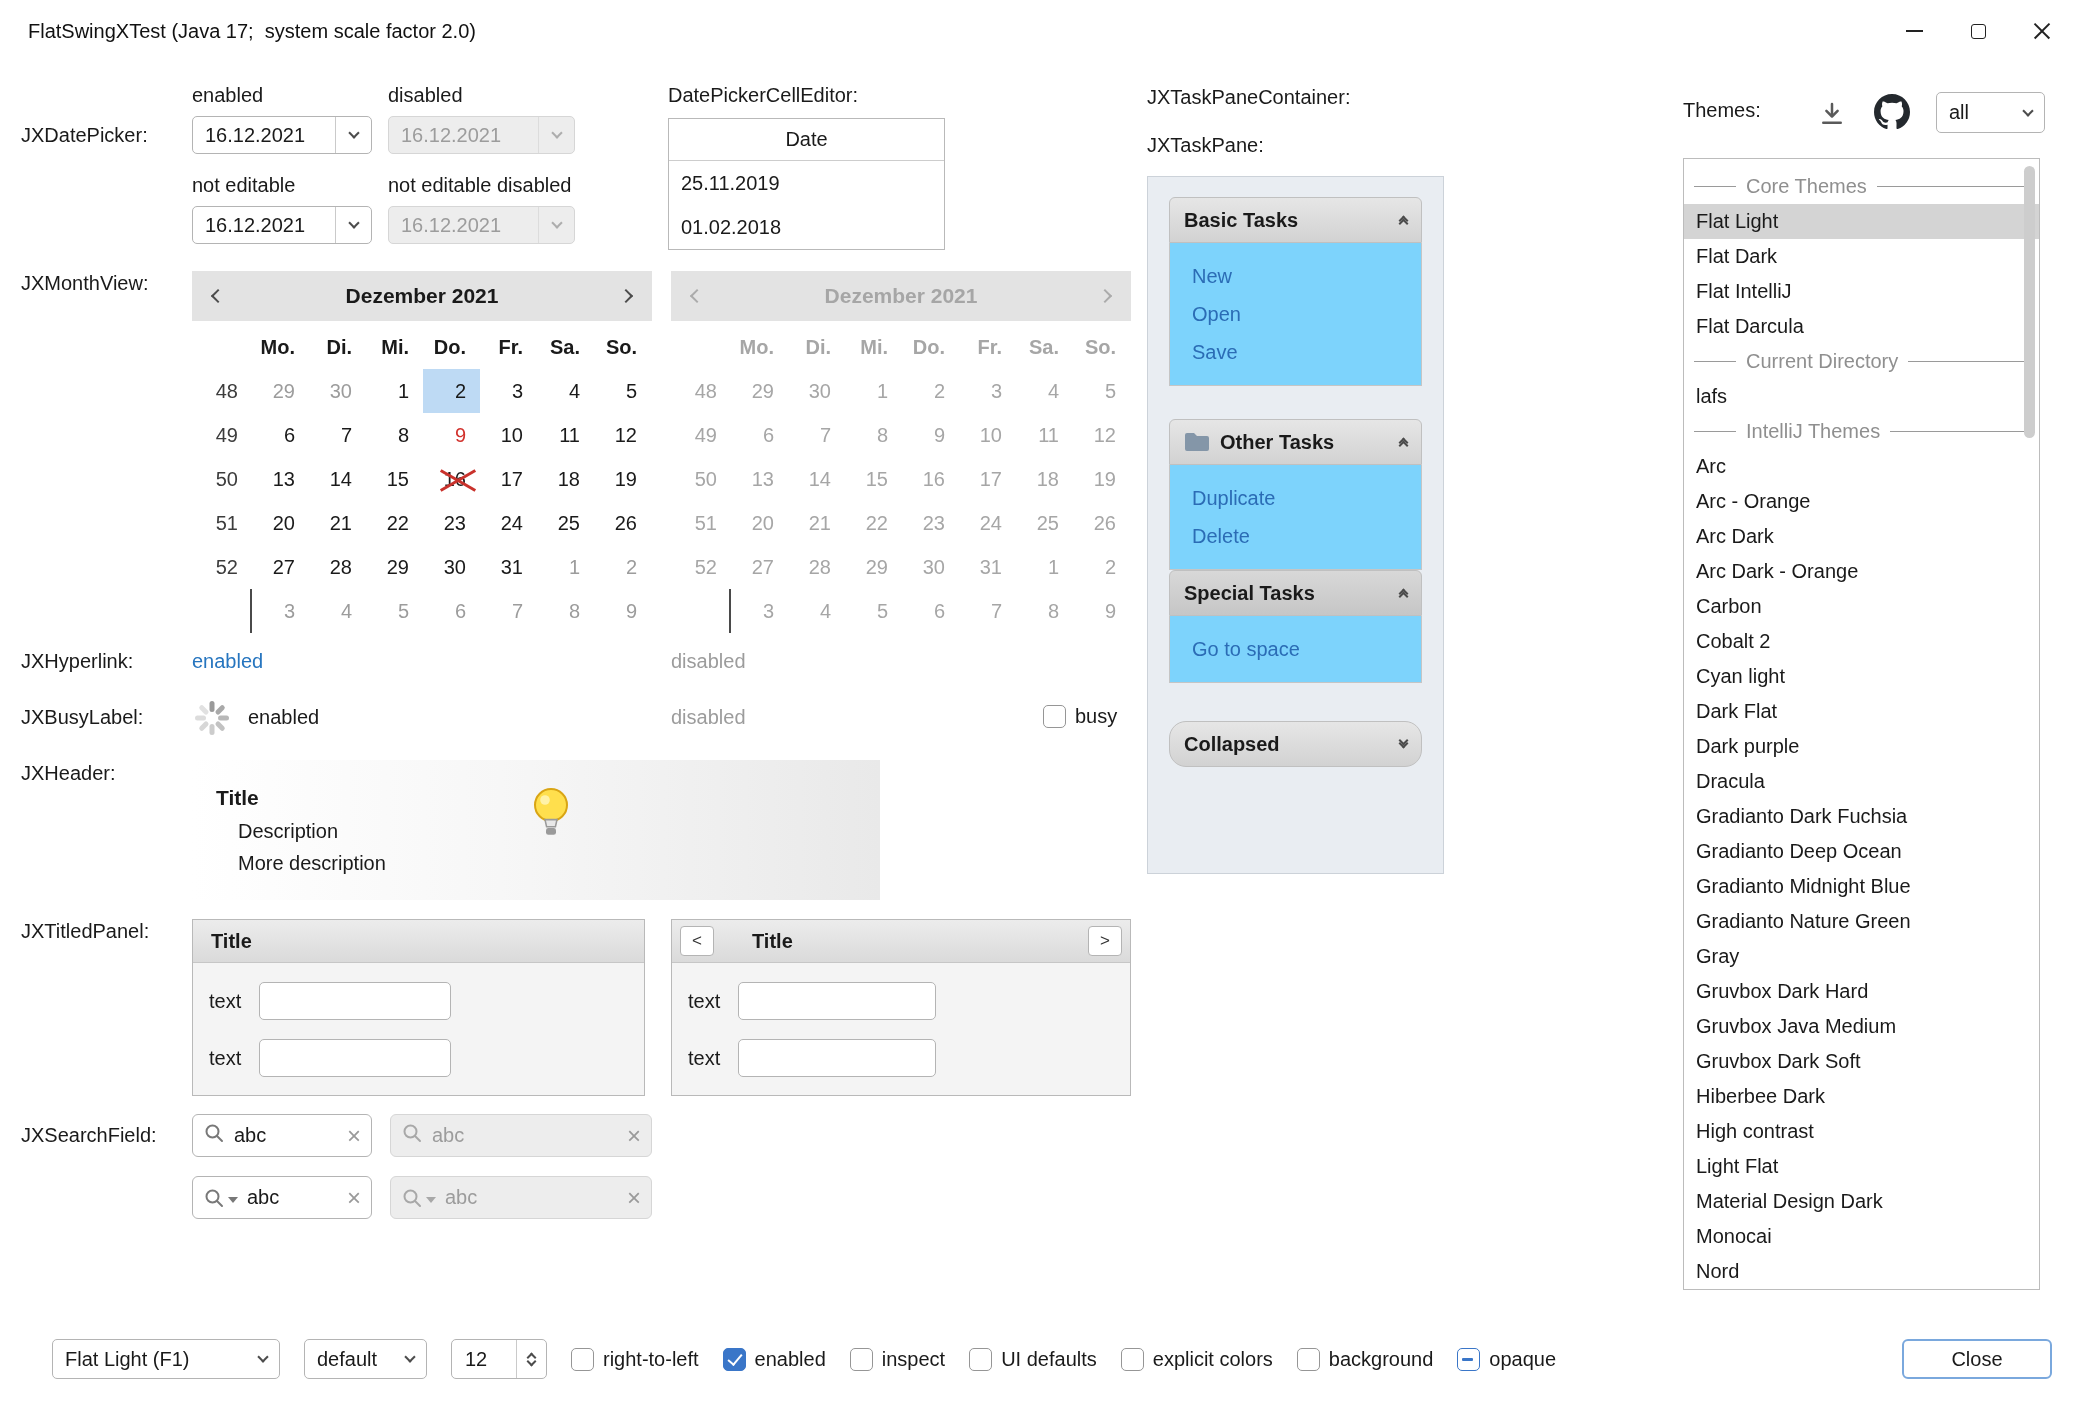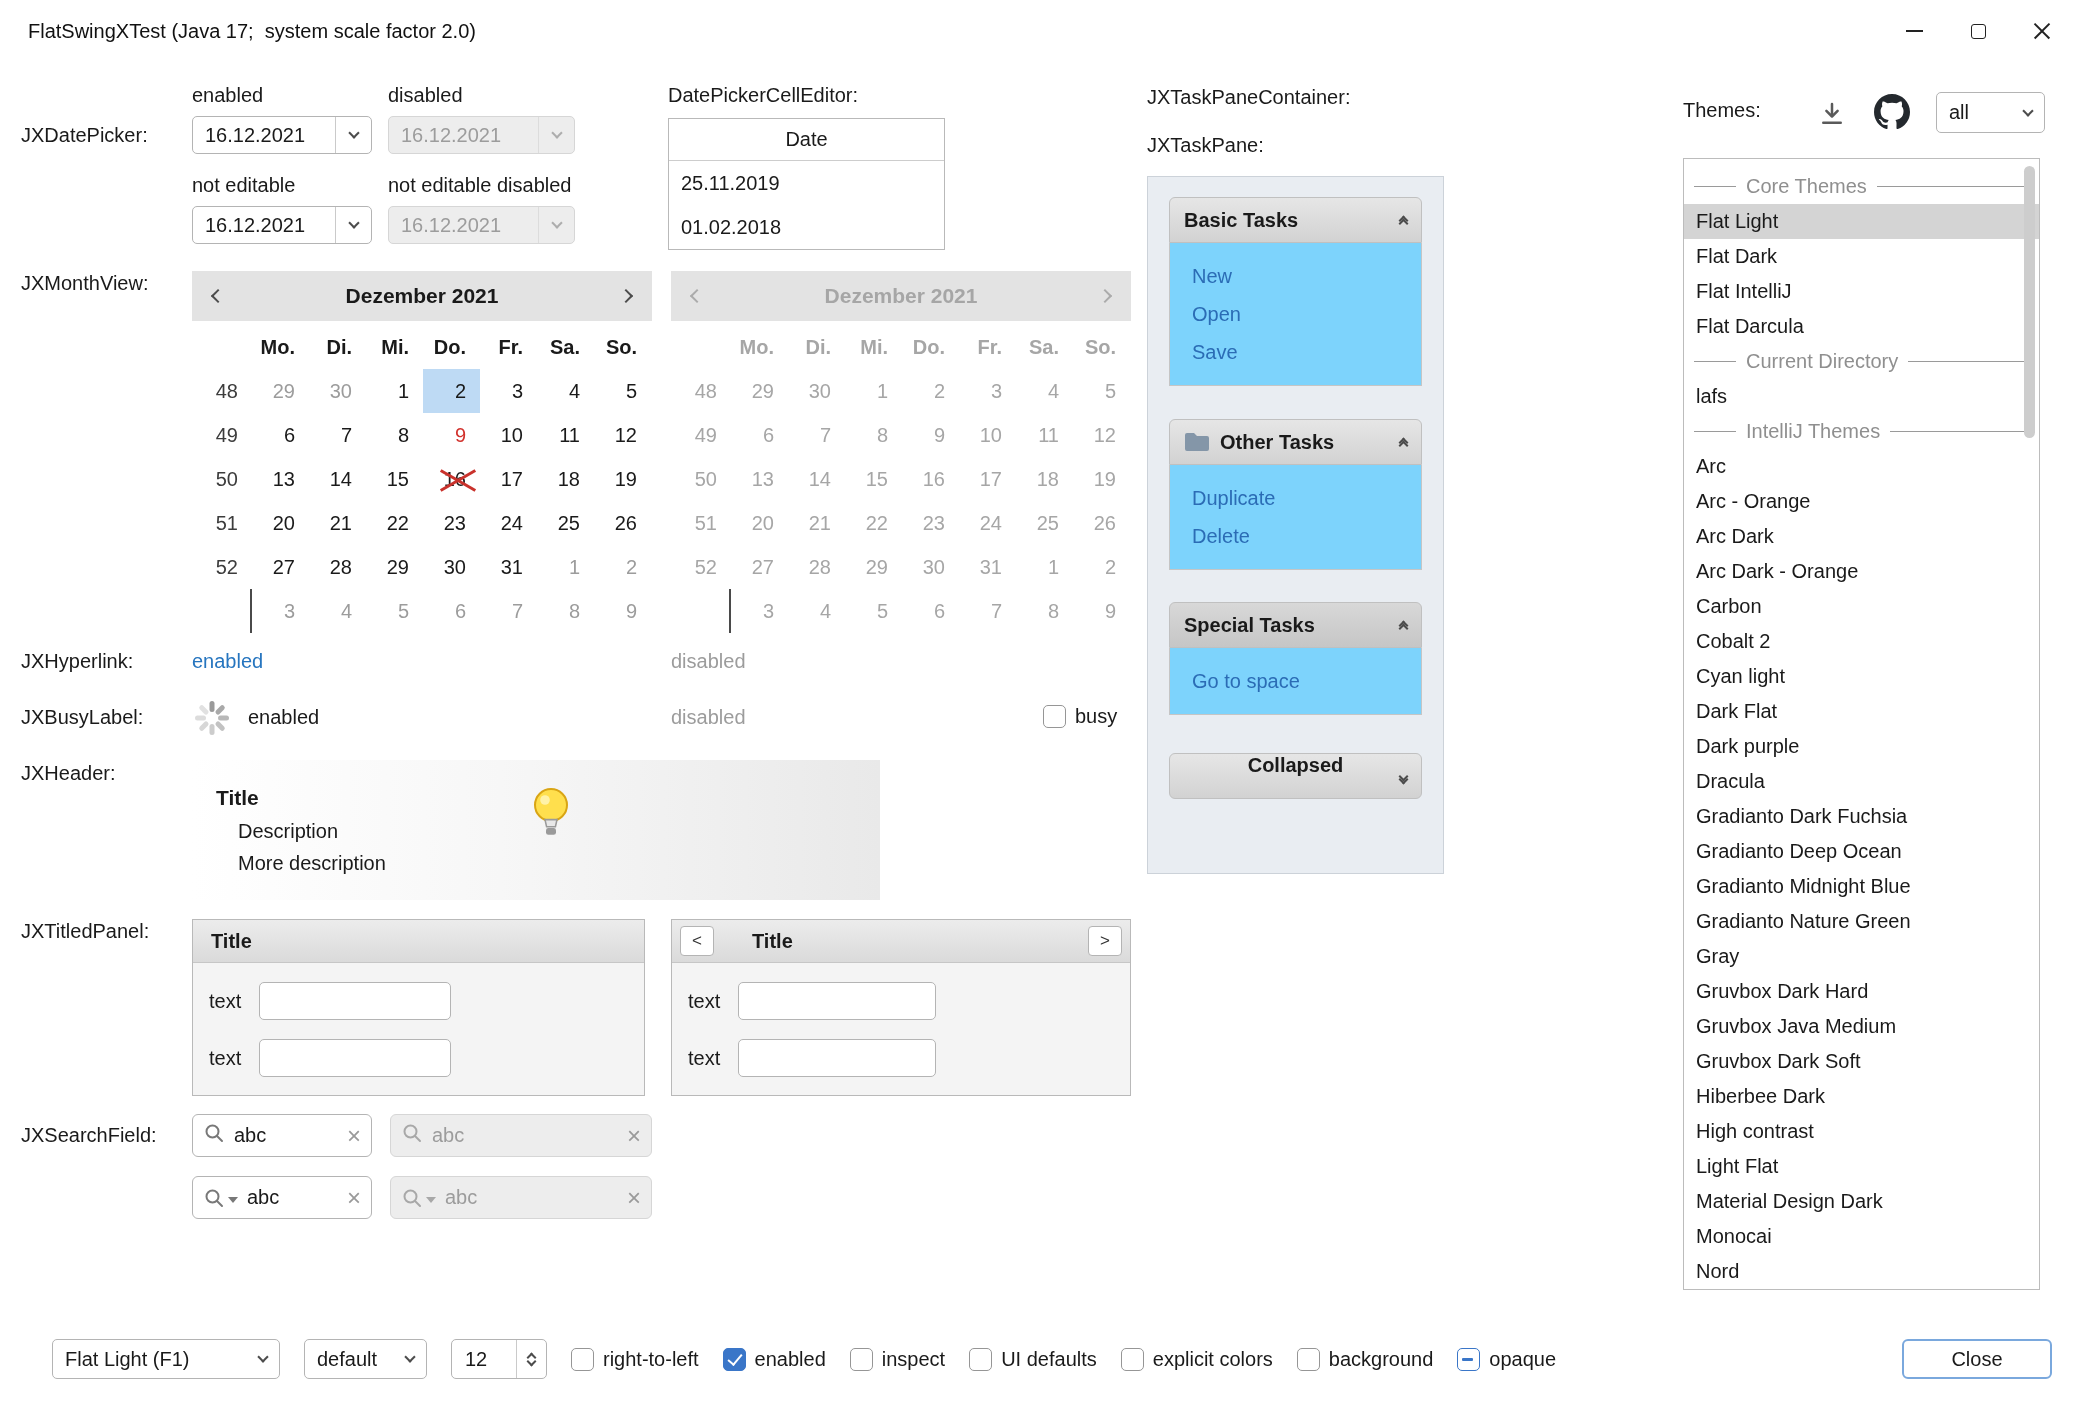--- a/index.html
+++ b/index.html
@@ -101,21 +101,21 @@
   .searchfield.disabled { background:#ededed; border-color:#d6d6d6; }
   .searchfield.disabled .value { color:#9c9c9c; }
   .clear-x { color:#9a9a9a; font-size:24px; line-height:1; cursor:pointer; }
   .clear-x::before { content:"\00d7"; }
   .sf-arrow { width:0; height:0; border-left:5px solid transparent; border-right:5px solid transparent; border-top:6px solid #787878; margin-left:3px; margin-top:10px; }
 
   
   .taskcontainer { position:absolute; left:1147px; top:176px; width:297px; height:698px; background:#e9edf2; border:1.5px solid #ccd2d9; }
   .taskpane { margin:0 21px; }
   .tp-head { height:46px; background:linear-gradient(#e6e6e6,#d2d2d2); border:1.5px solid #c0c0c0; border-radius:6px 6px 0 0; display:flex; align-items:center; padding:0 14px; font-weight:bold; cursor:pointer; }
-  .tp-head.rounded { border-radius:6px;flex-direction:column; }
+  .tp-head.rounded { border-radius:17px; }
   .tp-head.active { background:linear-gradient(#d8d8d8,#c6c6c6); }
   .tp-head .dchev { margin-left:auto; display:flex; flex-direction:column; align-items:center; }
   .tp-body { background:#7dd3fc; border:1.5px solid #c5c5c5; border-top:none; padding:14px 0 14px 22px; }
   .tp-link { color:#2b6cb5; line-height:38px; cursor:pointer; }
   .folder-ico { margin-right:10px; display:flex; }
 
   
   .iconbtn { position:absolute; display:flex; align-items:center; justify-content:center; cursor:pointer; }
   .combo { border:1.5px solid #b4b4b4; border-radius:5px; background:#fff; display:flex; align-items:center; padding:0 12px; cursor:pointer; }
   .combo .chev { margin-left:auto; }
@@ -487,21 +487,21 @@
           <span class="chev up tiny"></span>
           <span class="chev up tiny"></span>
         </span>
     </div>
     <div class="tp-body">
       <div class="tp-link">Duplicate</div>
       <div class="tp-link">Delete</div>
     </div>
   </div>
 
-  <div class="taskpane" style="margin-top:32px">
+  <div class="taskpane" style="">
     <div class="tp-head active">
       <span>Special Tasks</span>
       <span class="dchev">
           <span class="chev up tiny"></span>
           <span class="chev up tiny"></span>
         </span>
     </div>
     <div class="tp-body">
       <div class="tp-link">Go to space</div>
     </div>

